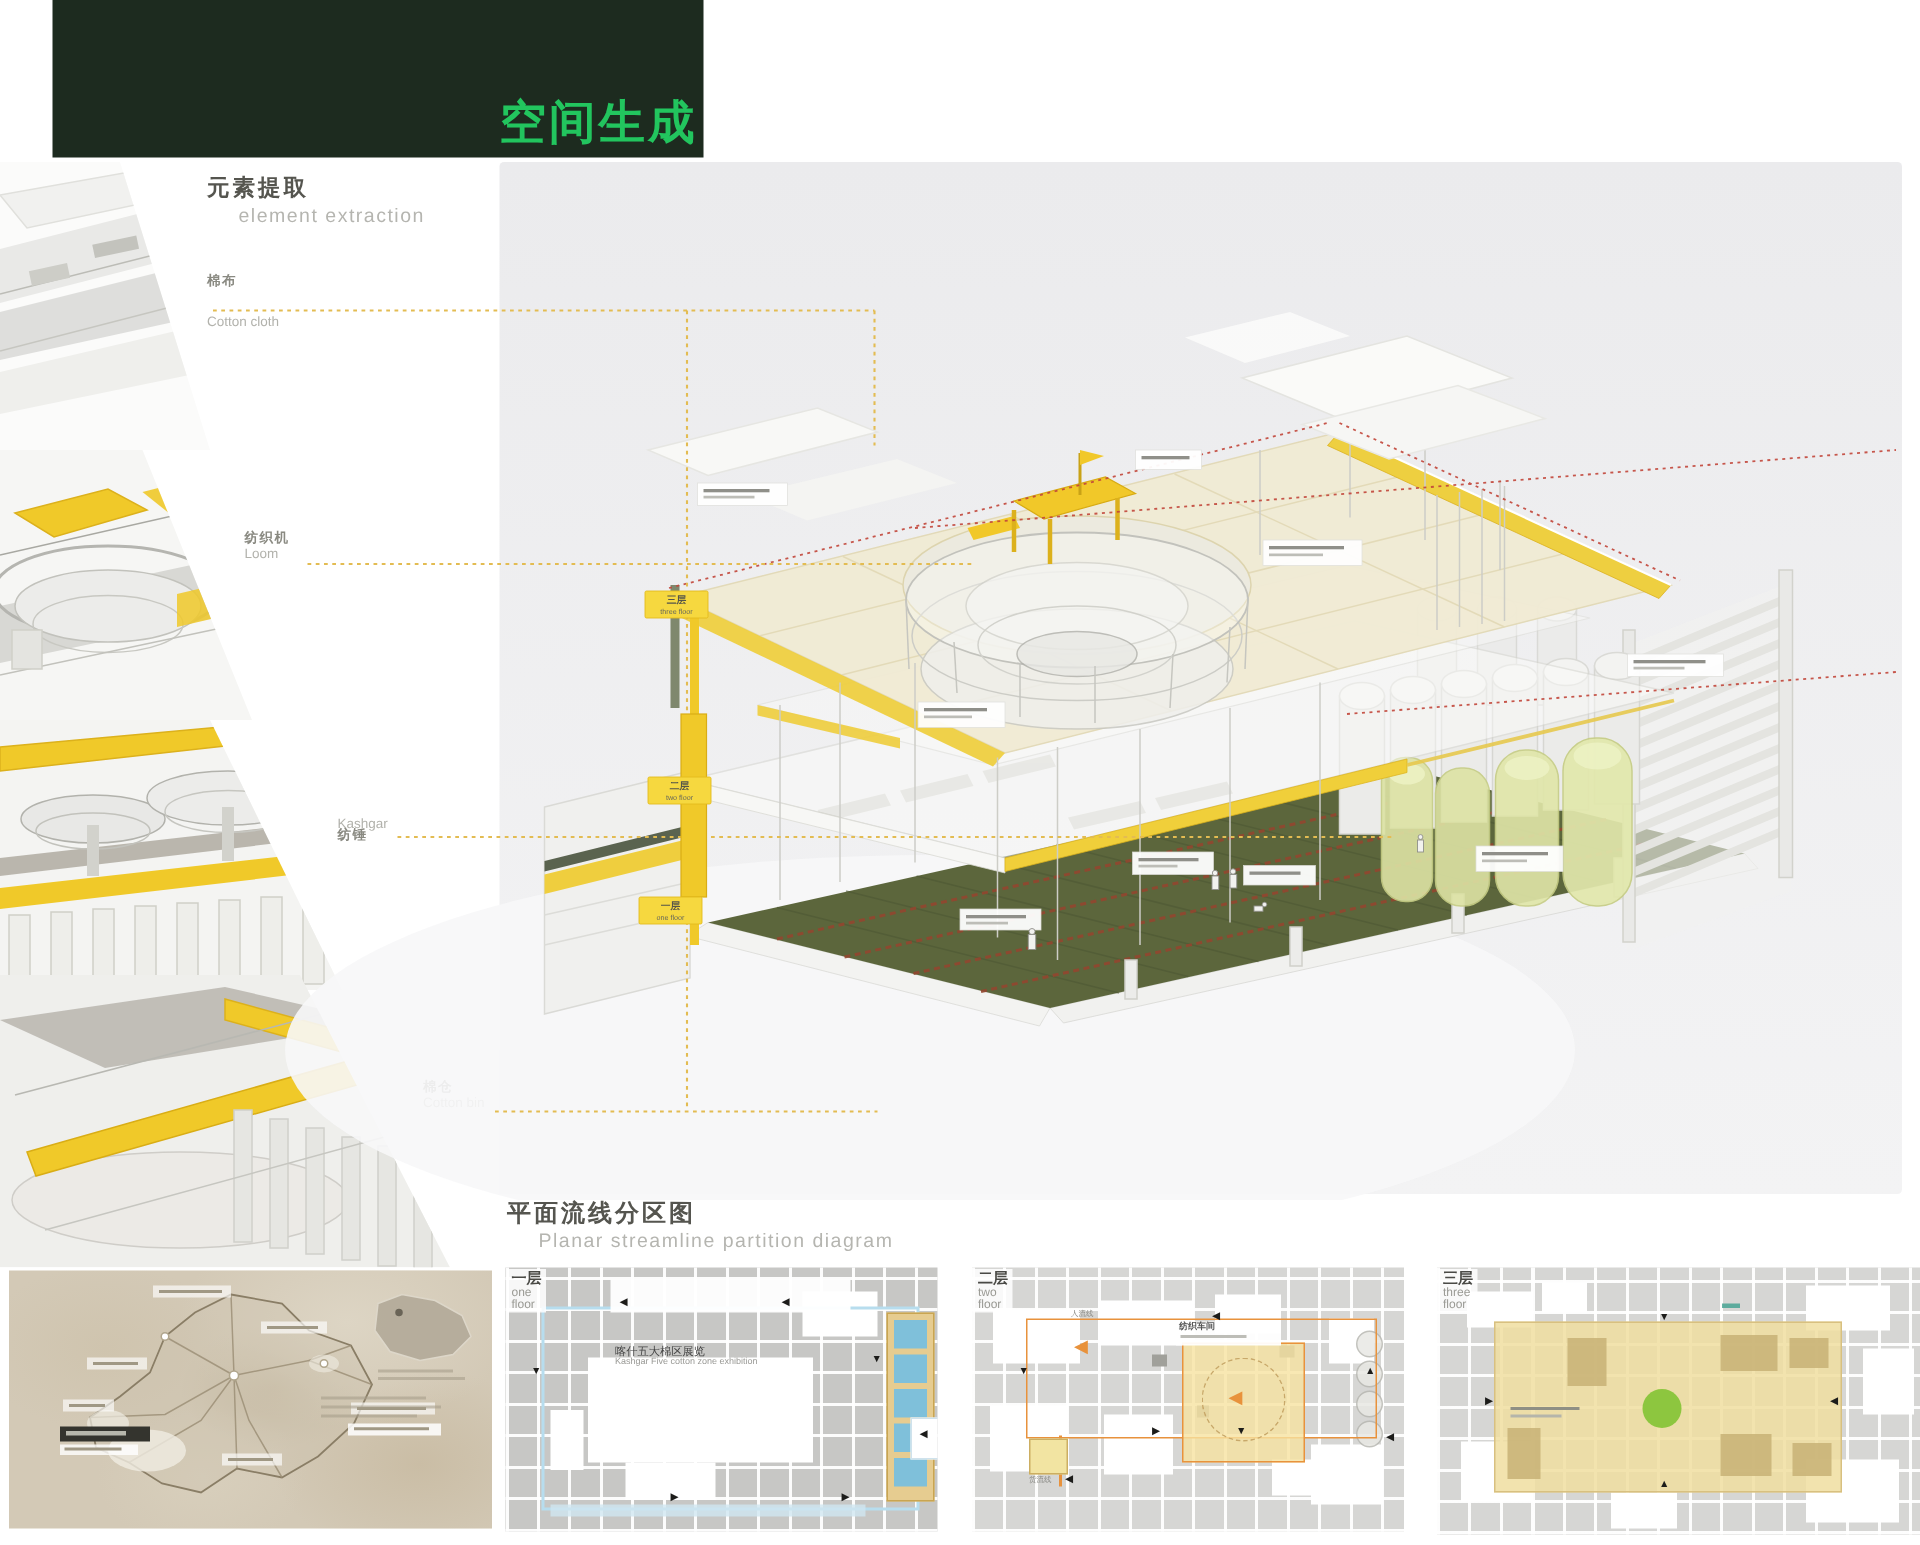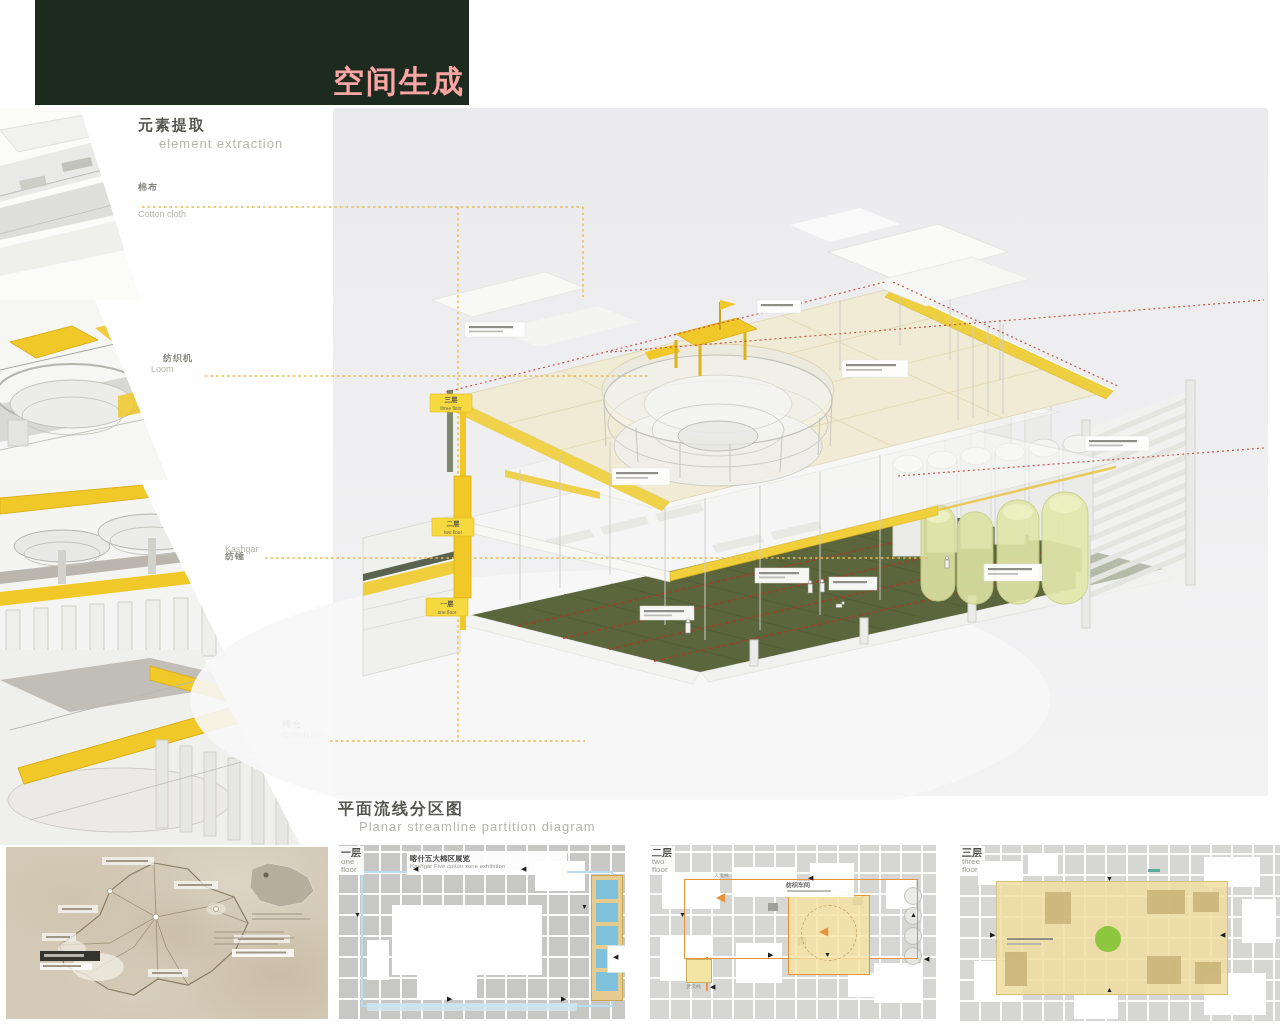--- a/index.html
+++ b/index.html
@@ -2,21 +2,21 @@
 <html><head>
 <meta charset="utf-8">
 <style>
   html,body{margin:0;padding:0;background:#fff;}
   #board{position:relative;width:1280px;height:1030px;background:#fff;overflow:hidden;
          font-family:"Liberation Sans","DejaVu Sans",sans-serif;}
   .abs{position:absolute;}
   
   #title-block{left:35px;top:0;width:434px;height:105px;background:#1d2b1f;}
   #title-block .t-en{position:absolute;left:6px;color:#e9c93e;font-size:29px;letter-spacing:.5px;line-height:33px;white-space:nowrap;}
-  #title-block .t-zh{position:absolute;right:4px;bottom:2px;color:#fca5a5;font-size:31px;font-weight:bold;letter-spacing:2px;}
+  #title-block .t-zh{position:absolute;right:4px;bottom:2px;color:#22c55e;font-size:31px;font-weight:bold;letter-spacing:2px;}
   
   .hd-zh{font-size:15px;font-weight:bold;color:#55554f;letter-spacing:2px;}
   .hd-en{font-size:13px;color:#b5b5b0;letter-spacing:1px;margin-left:21px;}
   .frag-zh{font-size:9px;font-weight:bold;color:#8a8a82;letter-spacing:1px;}
   .frag-en{font-size:9px;color:#b2b2ac;}
   
   .tiles1{background:
     repeating-linear-gradient(90deg, rgba(255,255,255,.95) 0 2px, transparent 2px 21px),
     repeating-linear-gradient(0deg, rgba(255,255,255,.95) 0 2px, transparent 2px 21px),
     #c7c7c5;}
@@ -52,21 +52,21 @@
     <div class="t-zh">空间生成</div>
   </div>
 
   <div class="abs hd-zh" style="left:138px;top:116px;">元素提取</div>
   <div class="abs hd-en" style="left:138px;top:136px;">element extraction</div>
 
   <div class="abs frag-zh" style="left:138px;top:181px;">棉布</div>
   <div class="abs frag-en" style="left:138px;top:193px;margin-top:16px;">Cotton cloth</div>
 
   <div class="abs frag-zh" style="left:163px;top:352px;">纺织机</div>
-  <div class="abs frag-en" style="left:151px;top:364px;">Loom</div>
+  <div class="abs frag-en" style="left:163px;top:364px;">Loom</div>
 
   <div class="abs frag-zh" style="left:225px;top:550px;">纺锤</div>
   <div class="abs frag-en" style="left:225px;top:544px;">Kashgar</div>
 
   <div class="abs frag-zh" style="left:282px;top:718px;">棉仓</div>
   <div class="abs frag-en" style="left:282px;top:730px;">Cotton bin</div>
 
   <div class="abs hd-zh" style="left:338px;top:116px;">轴测图</div>
   <div class="abs hd-en" style="left:338px;top:136px;">Isometric drawing</div>
 
@@ -518,21 +518,21 @@
     <div class="abs" style="left:24px;top:26px;width:248px;height:132px;border:2px solid #b7ddee;"></div>
     <div class="abs" style="left:30px;top:158px;width:210px;height:8px;background:#cfe6f0;opacity:.8;"></div>
     <div class="abs" style="left:254px;top:30px;width:30px;height:124px;background:#e6cc90;border:1px solid #c9a551;">
       <div class="abs" style="left:4px;top:4px;width:22px;height:19px;background:#7fc0da;"></div>
       <div class="abs" style="left:4px;top:27px;width:22px;height:19px;background:#7fc0da;"></div>
       <div class="abs" style="left:4px;top:50px;width:22px;height:19px;background:#7fc0da;"></div>
       <div class="abs" style="left:4px;top:73px;width:22px;height:19px;background:#7fc0da;"></div>
       <div class="abs" style="left:4px;top:96px;width:22px;height:19px;background:#7fc0da;"></div>
     </div>
     <div class="ann-box" style="left:70px;top:8px;width:154px;height:20px;padding:1px 3px;">
-      <div style="font-size:7.5px;font-weight:bold;color:#444;line-height:9px;">喀什五大棉区展览</div>
+      <div style="font-size:7.5px;font-weight:normal;color:#444;line-height:9px;margin-top:42px;">喀什五大棉区展览</div>
       <div style="font-size:6px;color:#9a9a96;line-height:7px;">Kashgar Five cotton zone exhibition</div>
     </div>
     <span class="arrow" style="left:76px;top:20px;">◀</span>
     <span class="arrow" style="left:184px;top:20px;">◀</span>
     <span class="arrow" style="left:17px;top:66px;">▼</span>
     <span class="arrow" style="left:110px;top:150px;">▶</span>
     <span class="arrow" style="left:224px;top:150px;">▶</span>
     <span class="arrow" style="left:244px;top:58px;">▼</span>
     <div class="abs" style="left:270px;top:100px;width:18px;height:26px;background:#fff;border:1px solid #cfe2ec;"></div>
     <span class="arrow" style="left:276px;top:108px;">◀</span>

